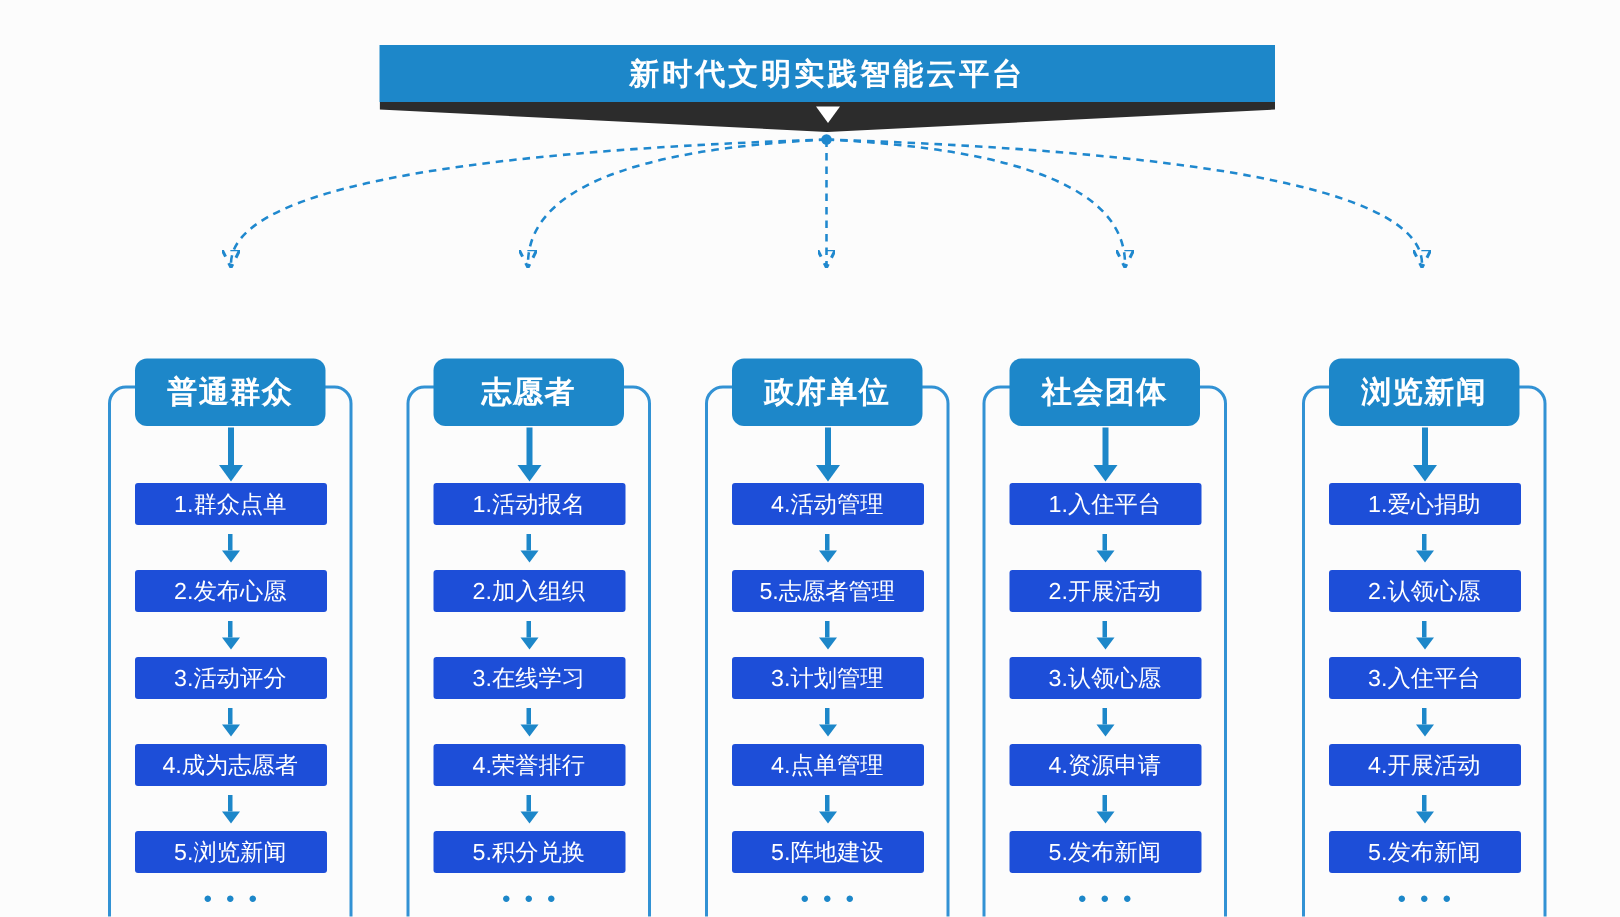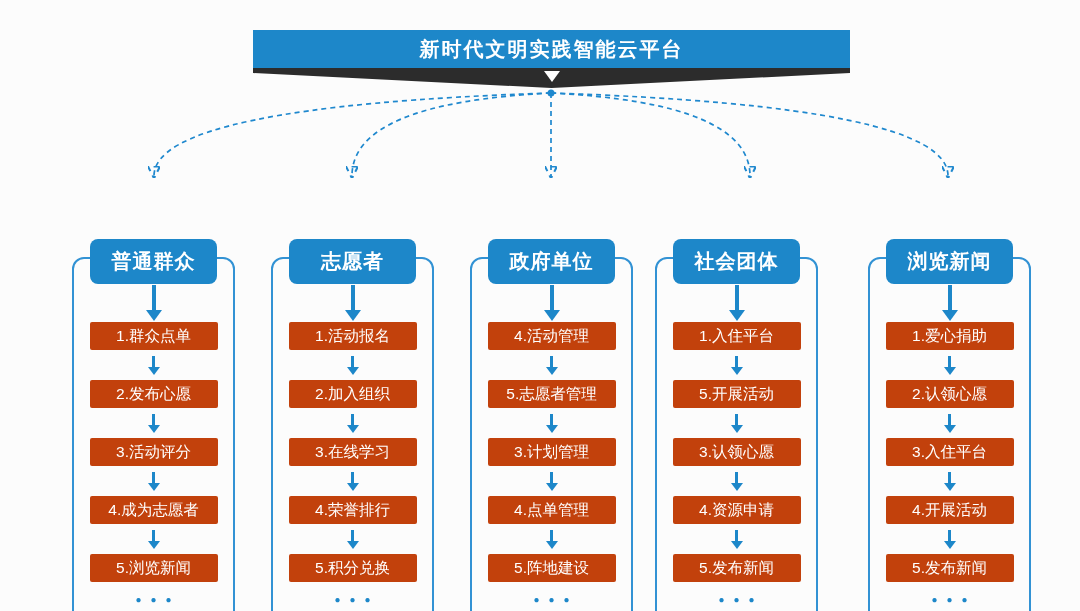--- a/index.html
+++ b/index.html
@@ -42,21 +42,21 @@
   .col-content {
     position:relative; display:flex; flex-direction:column; align-items:center;
   }
   .col-header {
     width:127px; height:45px; background:#1d87c9; border-radius:8px;
     color:#fff; font-size:20px; font-weight:bold;
     display:flex; align-items:center; justify-content:center;
     letter-spacing:1px;
   }
   .col-item {
-    width:128px; height:28px; background:#c2410c; border-radius:2px;
+    width:128px; height:28px; background:#1d4ed8; border-radius:2px;
     color:#fff; font-size:15.5px;
     display:flex; align-items:center; justify-content:center;
     white-space:nowrap;
   }
 
   
   .arrow-lg, .arrow-sm {
     display:flex; flex-direction:column; align-items:center; justify-content:center;
   }
   .arrow-lg { height:38px; }
@@ -208,21 +208,21 @@
     <div class="col-header">社会团体</div>
     <div class="arrow-lg">
         <div class="shaft"></div>
         <div class="head"></div>
       </div>
     <div class="col-item">1.入住平台</div>
     <div class="arrow-sm">
         <div class="shaft"></div>
         <div class="head"></div>
       </div>
-    <div class="col-item">5.开展活动</div>
+    <div class="col-item">2.开展活动</div>
     <div class="arrow-sm">
         <div class="shaft"></div>
         <div class="head"></div>
       </div>
     <div class="col-item">3.认领心愿</div>
     <div class="arrow-sm">
         <div class="shaft"></div>
         <div class="head"></div>
       </div>
     <div class="col-item">4.资源申请</div>

